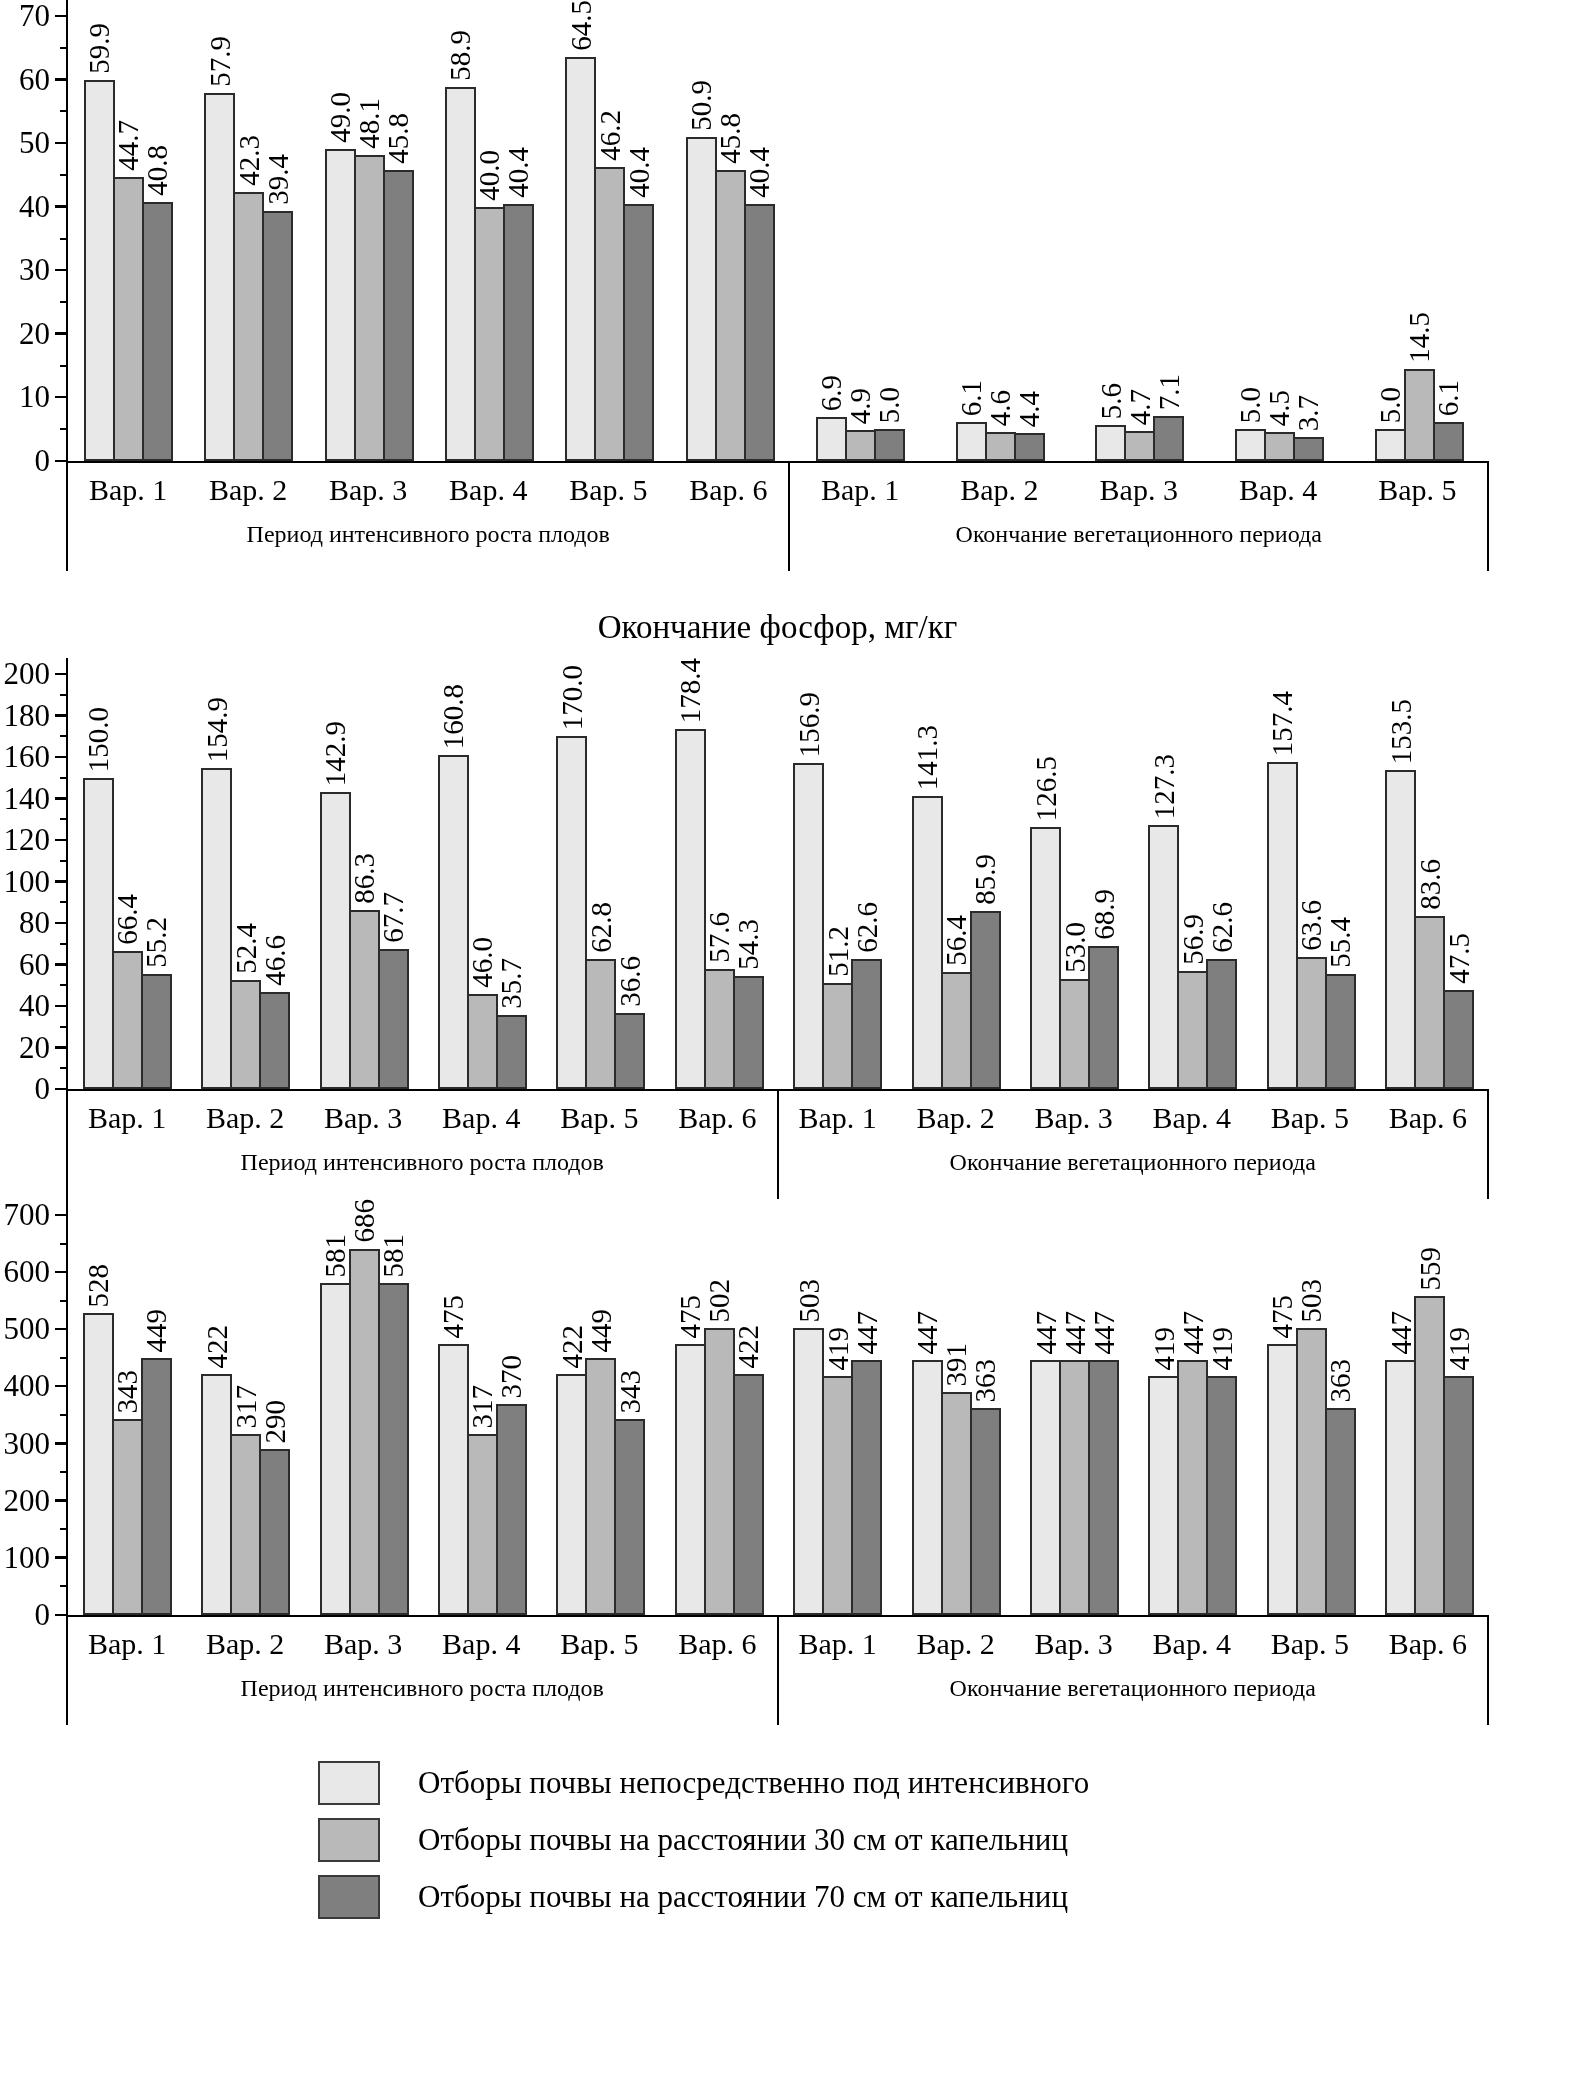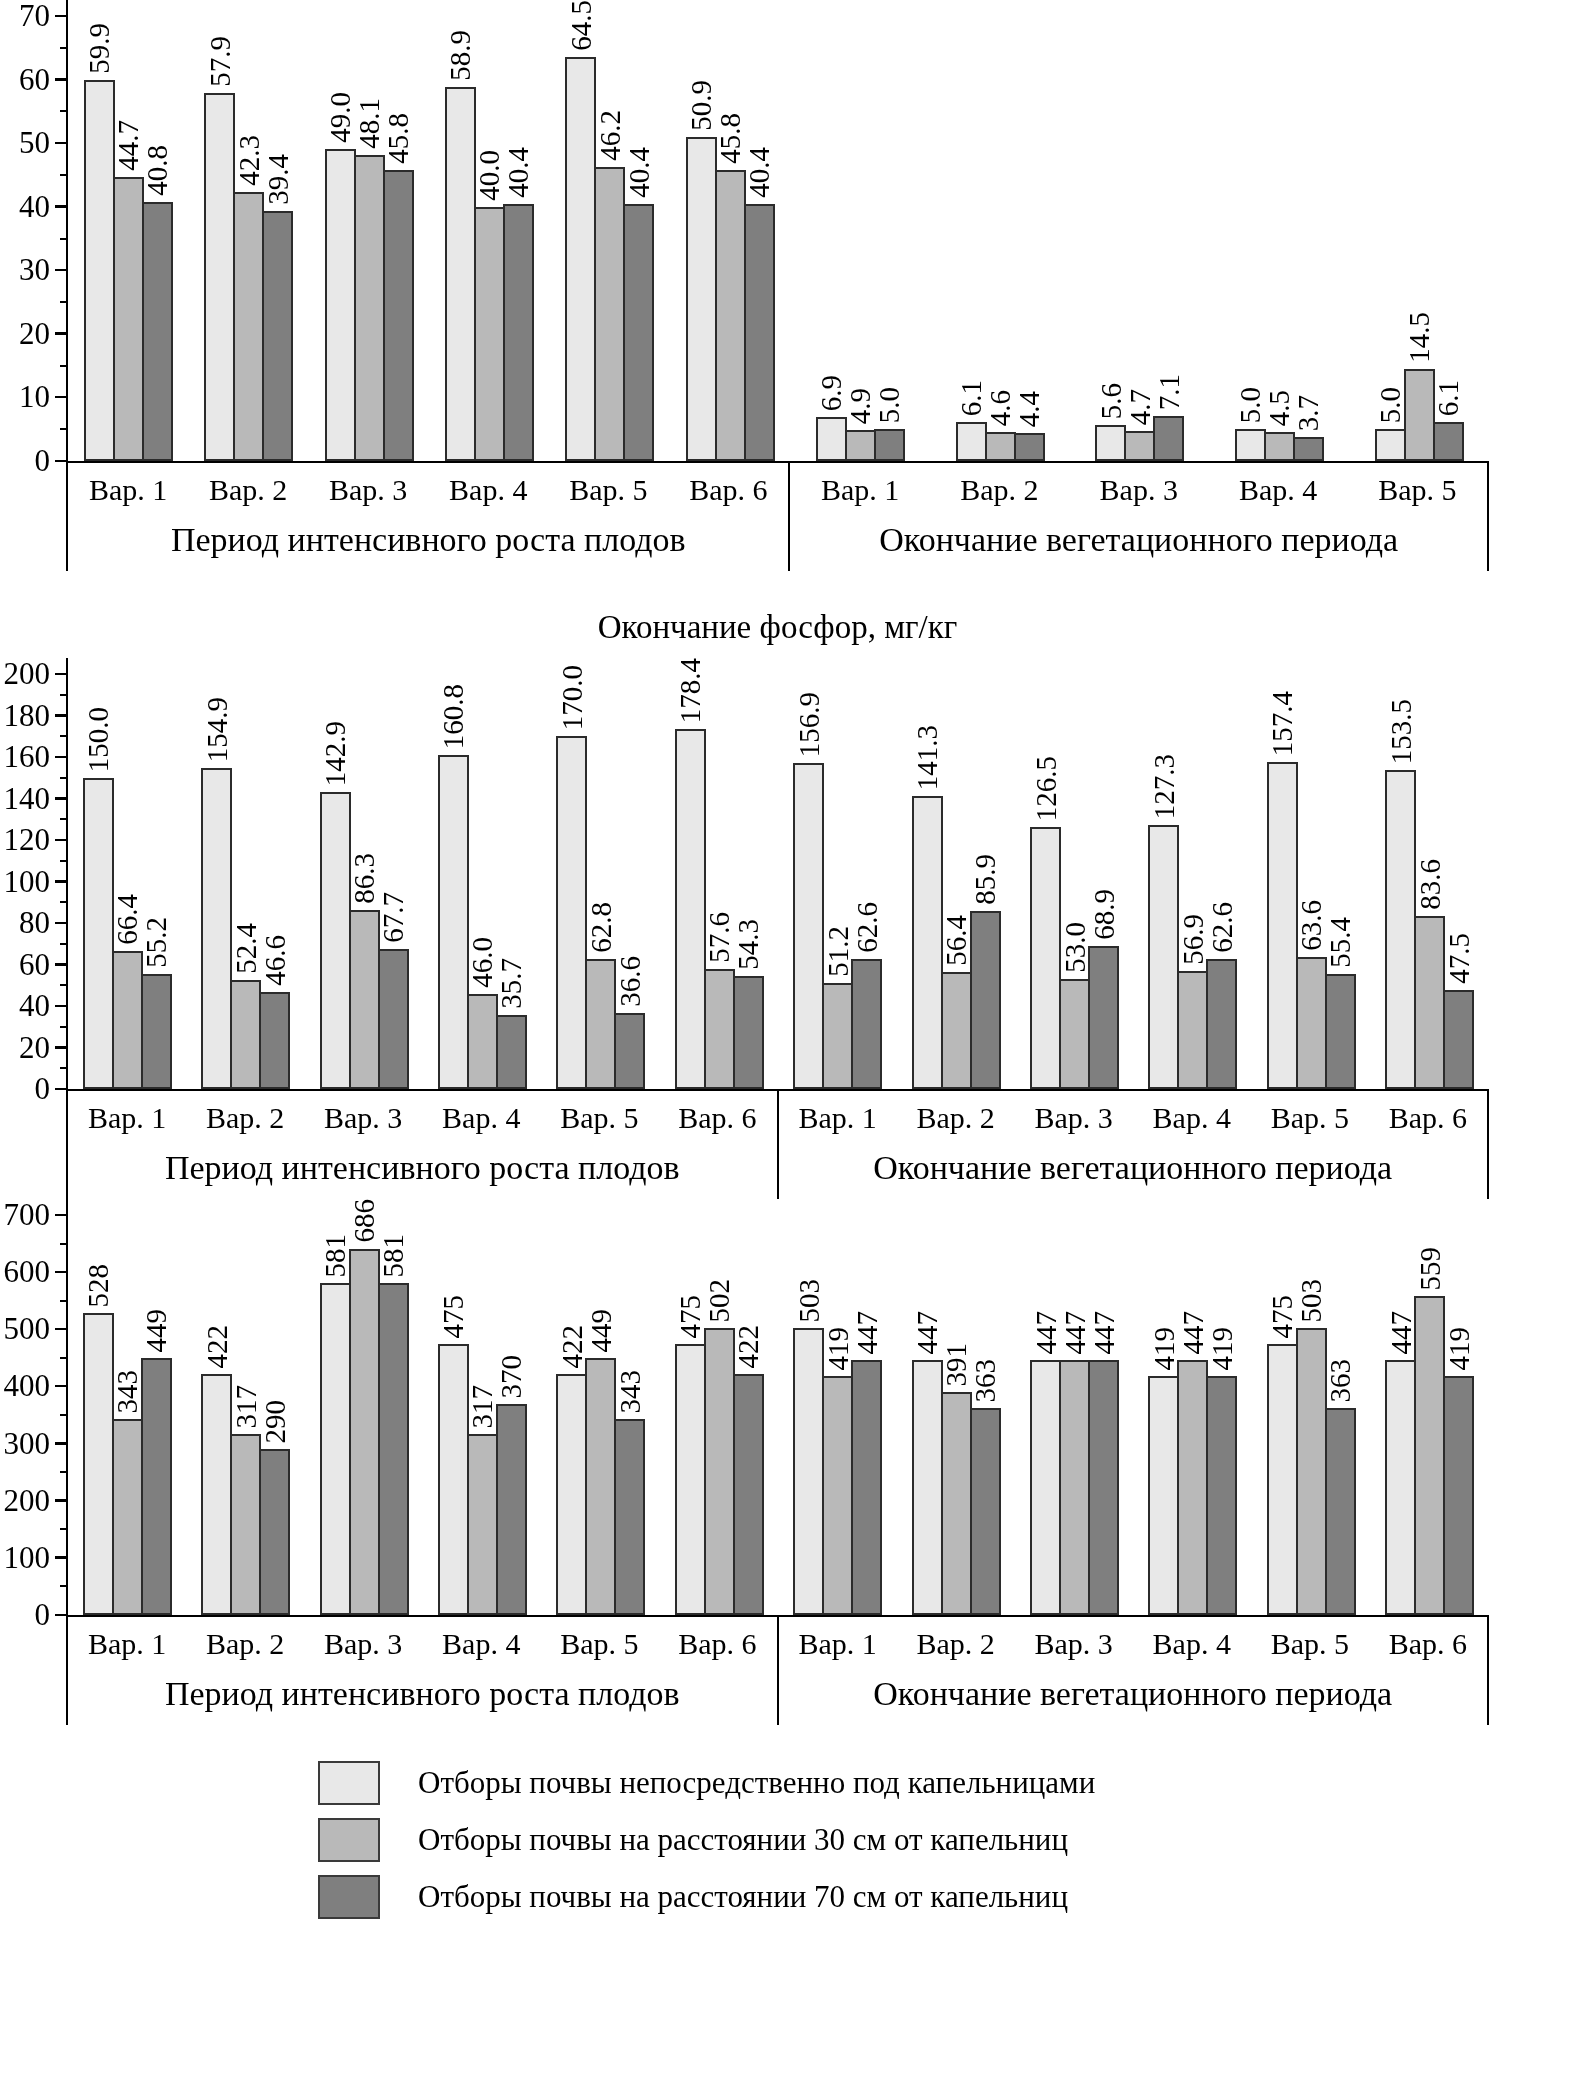--- a/index.html
+++ b/index.html
@@ -24,21 +24,21 @@
   .tick-major{position:absolute;left:-13px;width:13px;height:2.5px;background:#000;}
   .tick-minor{position:absolute;left:-8px;width:8px;height:2px;background:#000;}
   .tick-label{position:absolute;left:-72px;width:54px;text-align:right;
     font-size:31px;height:34px;line-height:34px;}
   .axis-table{margin-left:66px;width:1423px;display:flex;
     border-left:2.5px solid #000;box-sizing:border-box;height:108px;}
   .x-section{box-sizing:border-box;border-right:2.5px solid #000;
     display:flex;flex-direction:column;padding-top:8px;flex-basis:0;}
   .var-row{display:flex;}
   .var-label{flex:1;text-align:center;font-size:30px;line-height:38px;}
-  .section-label{text-align:center;font-size:34px;margin-top:12px;}
+  .section-label{text-align:center;font-size:24px;margin-top:12px;}
   .legend{margin:36px 0 0 318px;}
   .legend-row{display:flex;align-items:center;margin-bottom:13px;}
   .legend-swatch{width:62px;height:44px;box-sizing:border-box;
     border:2.5px solid #3a3a3a;margin-right:38px;flex:0 0 auto;}
   .legend-label{font-size:31px;}
 </style>
 </head>
 <body>
 
 <div class="page">
@@ -706,21 +706,21 @@
             <div class="var-label">Вар. 6</div>
           </div>
           <div class="section-label">Окончание вегетационного периода</div>
         </div>
       </div>
   </section>
 
   <div class="legend">
       <div class="legend-row">
         <div class="legend-swatch" style="background: rgb(232, 232, 232);"></div>
-        <div class="legend-label">Отборы почвы непосредственно под капельницами</div>
+        <div class="legend-label">Отборы почвы непосредственно под интенсивного</div>
       </div>
       <div class="legend-row">
         <div class="legend-swatch" style="background: rgb(185, 185, 185);"></div>
         <div class="legend-label">Отборы почвы на расстоянии 30 см от капельниц</div>
       </div>
       <div class="legend-row">
         <div class="legend-swatch" style="background: rgb(127, 127, 127);"></div>
         <div class="legend-label">Отборы почвы на расстоянии 70 см от капельниц</div>
       </div>
     </div>

